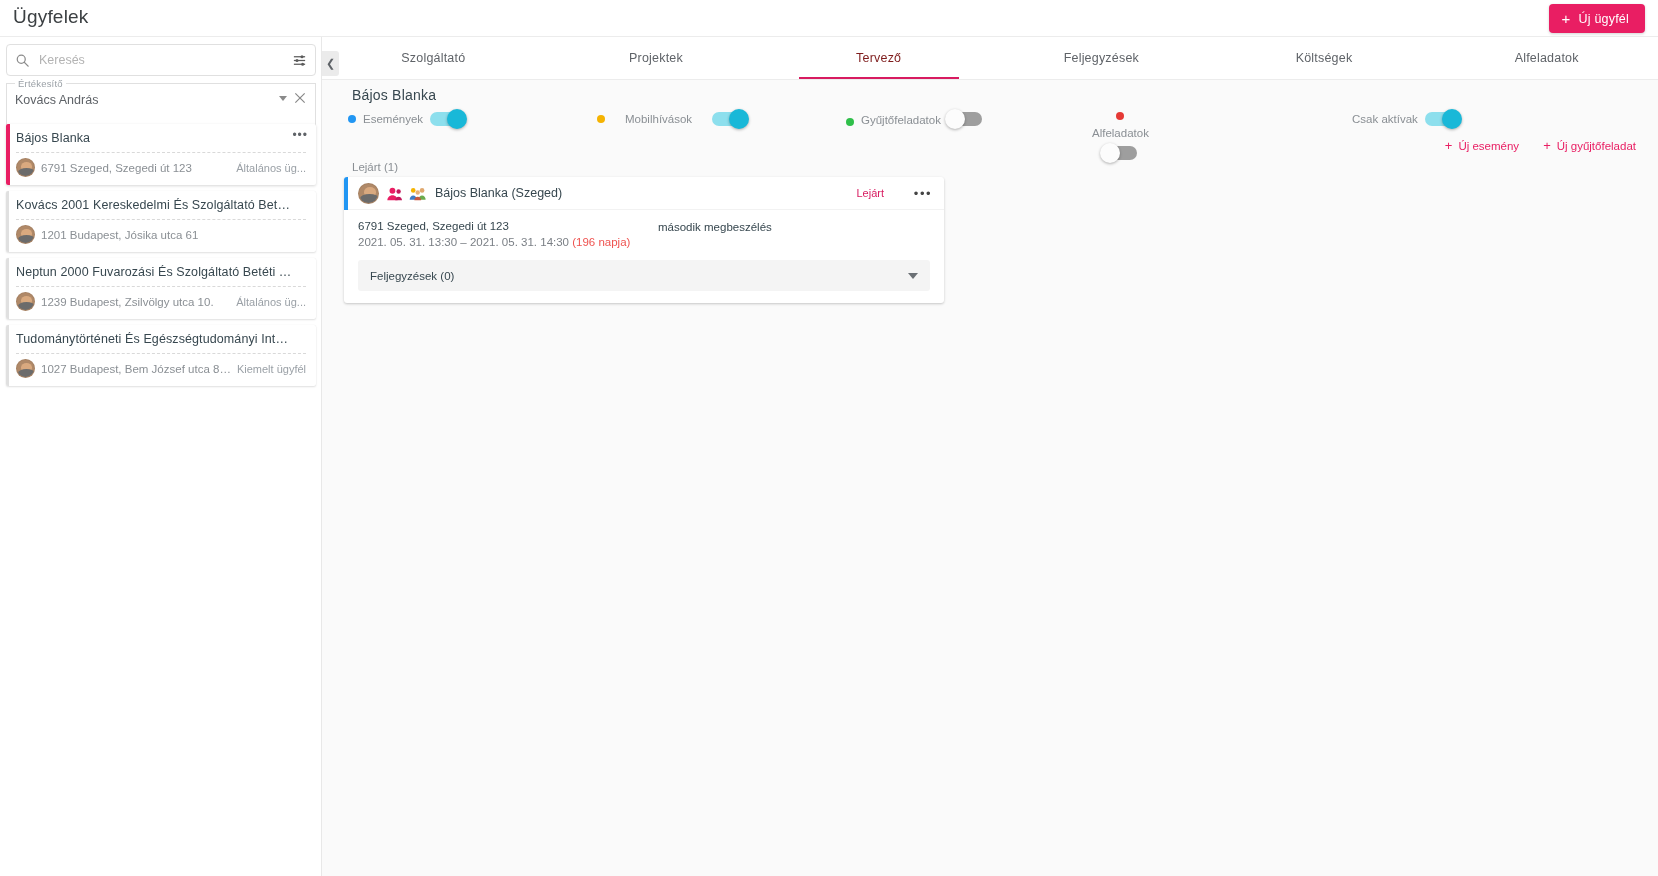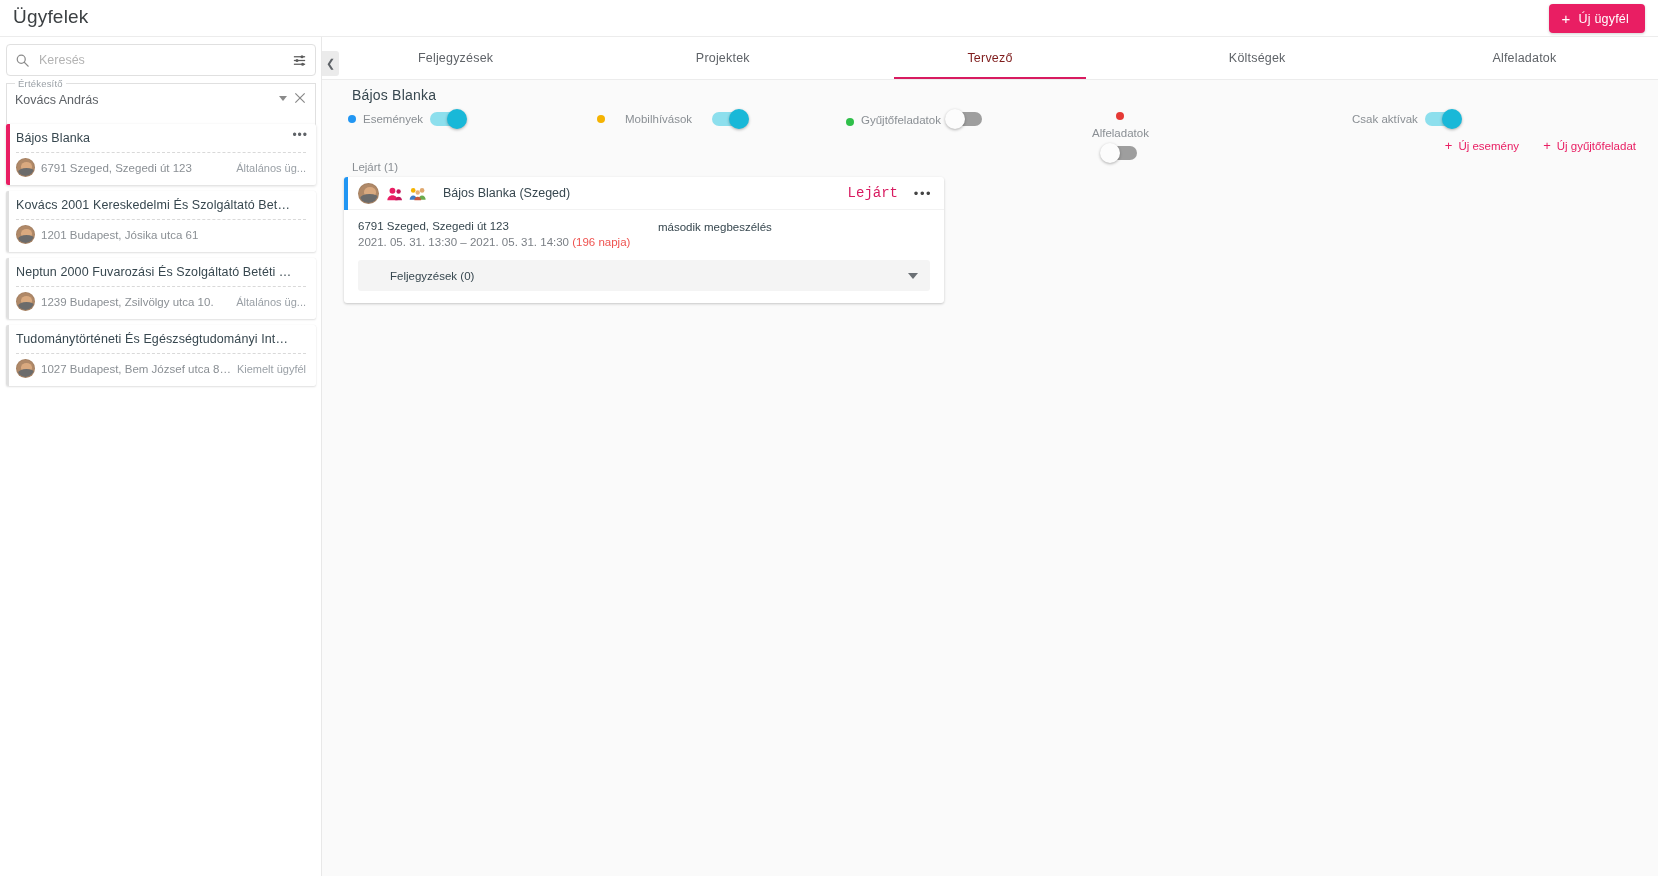--- a/index.html
+++ b/index.html
@@ -389,30 +389,29 @@
     content: "";
     position: absolute;
     left: 1px; bottom: 0;
     width: 19px; height: 9px;
     border-radius: 50% 50% 0 0;
     background: #6b6b6b;
   }
   .people-icon { margin-left: 7px; flex: 0 0 auto; }
   .group-icon { margin-left: 6px; flex: 0 0 auto; }
   .event-title {
-    margin-left: 16px;
+    margin-left: 8px;
     font-size: 12.5px;
     color: #37474f;
   }
   .event-status {
     position: absolute;
-    right: 46px;
-    font-size: 14px;
+    right: 60px;
+    font-size: 11px;
     color: #d81b60;
-    font-family: Liberation Mono, monospace;
   }
   .event-dots {
     position: absolute;
     right: 12px;
     color: #444;
     font-size: 13px;
     letter-spacing: 1.5px;
     cursor: pointer;
     line-height: 1;
   }
@@ -429,21 +428,21 @@
   .notes-bar {
     margin: 12px 14px 0 14px;
     height: 31px;
     background: #f4f4f4;
     border-radius: 3px;
     display: flex;
     align-items: center;
     padding: 0 12px;
     cursor: pointer;
   }
-  .notes-label { font-size: 11.5px; color: #37474f; flex: 1; margin-left: 20px; }
+  .notes-label { font-size: 11.5px; color: #37474f; flex: 1; }
   .chevron-down {
     width: 0; height: 0;
     border-left: 5px solid transparent;
     border-right: 5px solid transparent;
     border-top: 6px solid #6b7075;
   }
 </style>
 </head>
 <body>
 
@@ -528,27 +527,30 @@
 </div>
 
 <div class="content">
 
   <div class="collapse-handle">
     <span>❮</span>
   </div>
 
   <div class="tabbar" id="tabbar">
       <div class="tab">
-        <span>Feljegyzések</span>
+        <span>Szolgáltató</span>
       </div>
       <div class="tab">
         <span>Projektek</span>
       </div>
       <div class="tab active">
         <span>Tervező</span>
+      </div>
+      <div class="tab">
+        <span>Feljegyzések</span>
       </div>
       <div class="tab">
         <span>Költségek</span>
       </div>
       <div class="tab">
         <span>Alfeladatok</span>
       </div>
     </div>
 
   <div class="section-title">Bájos Blanka</div>

